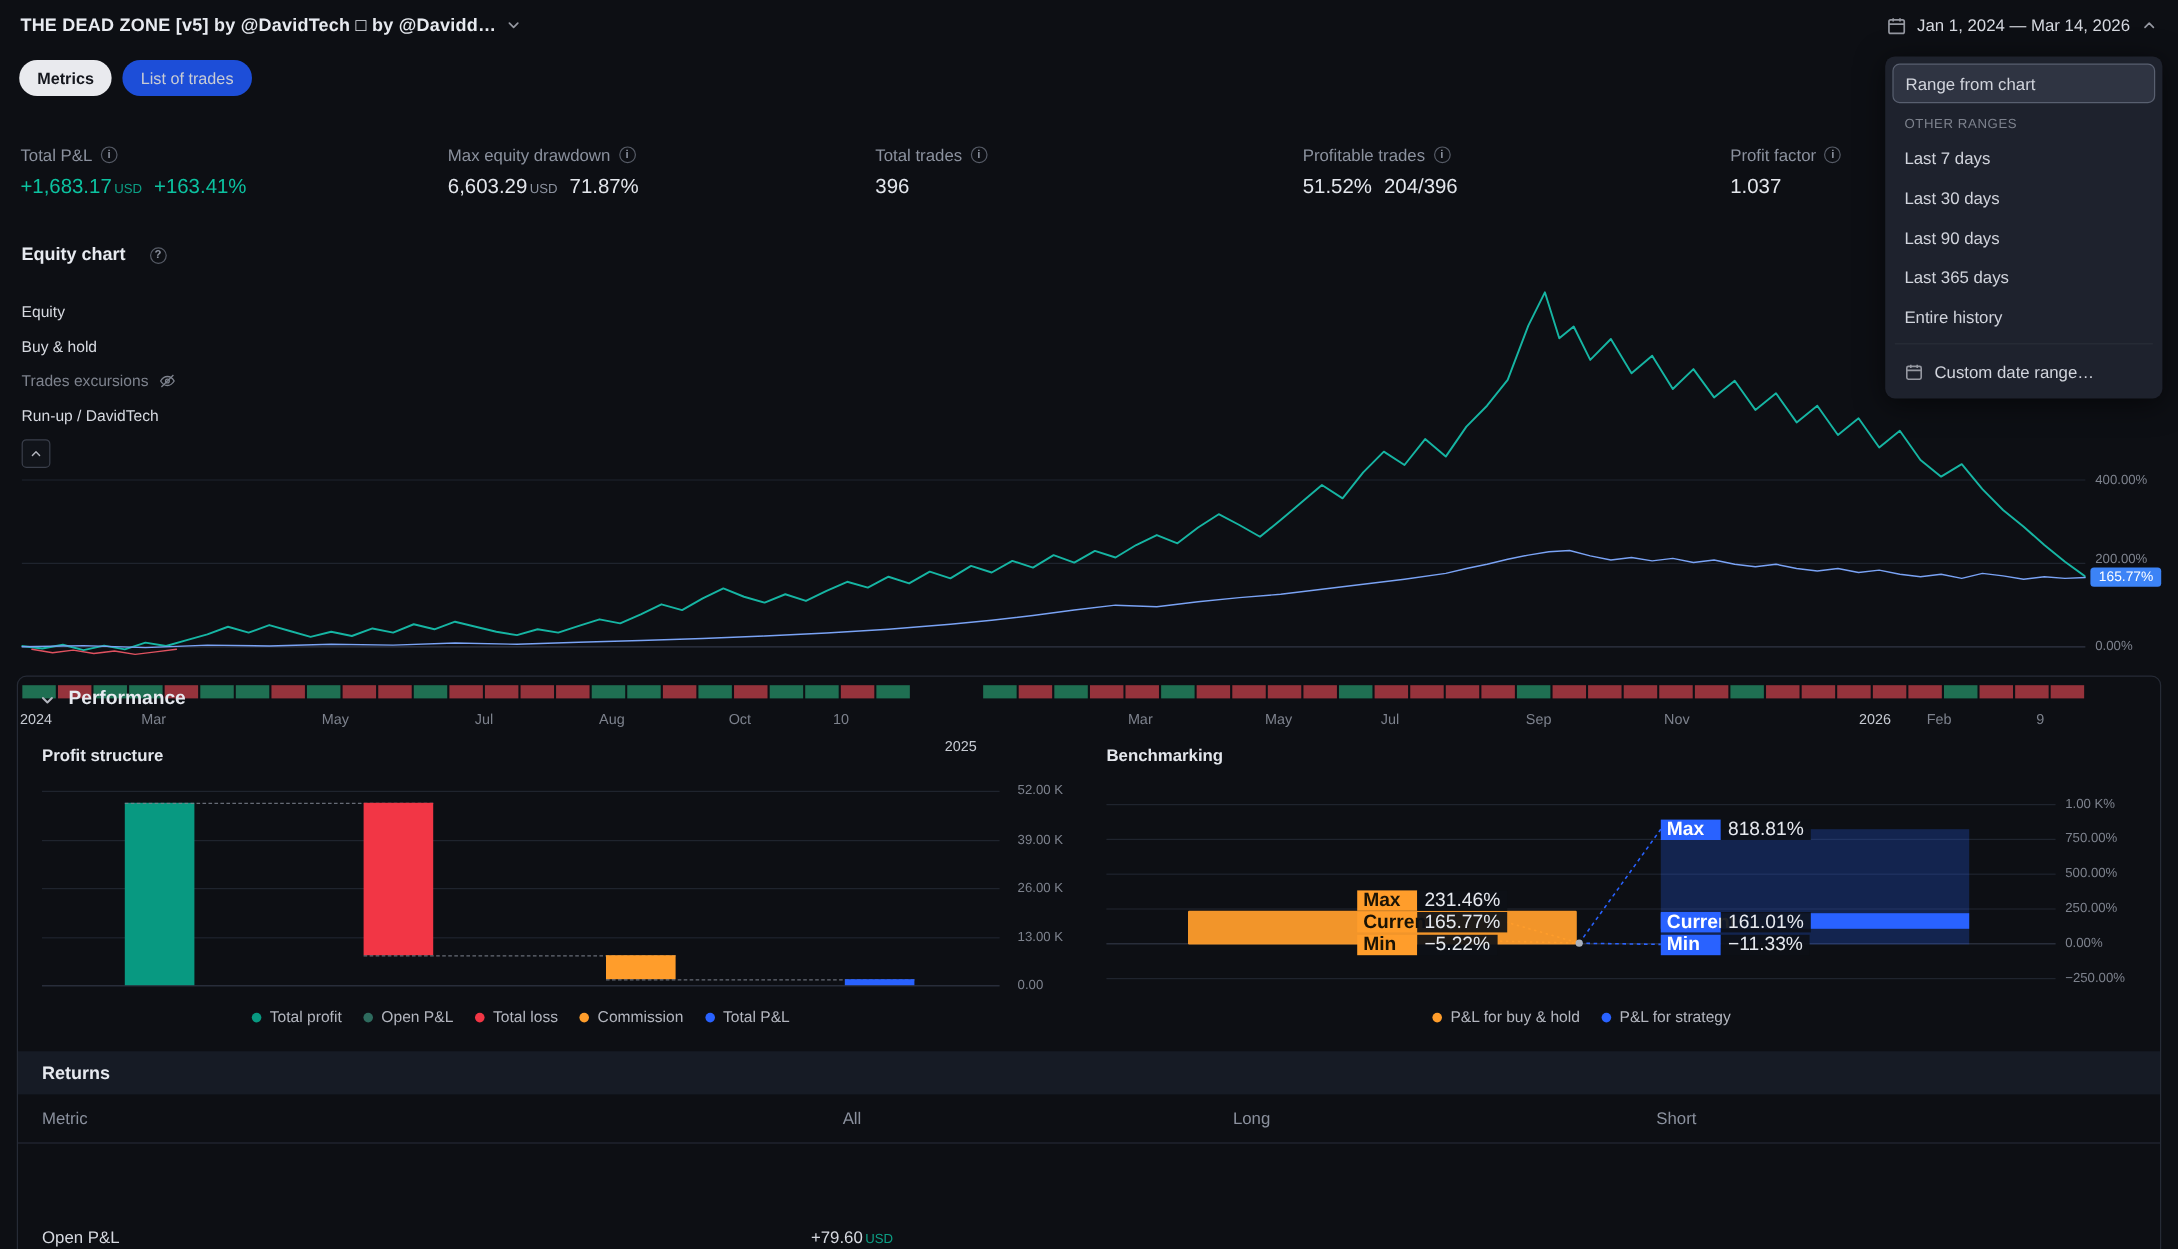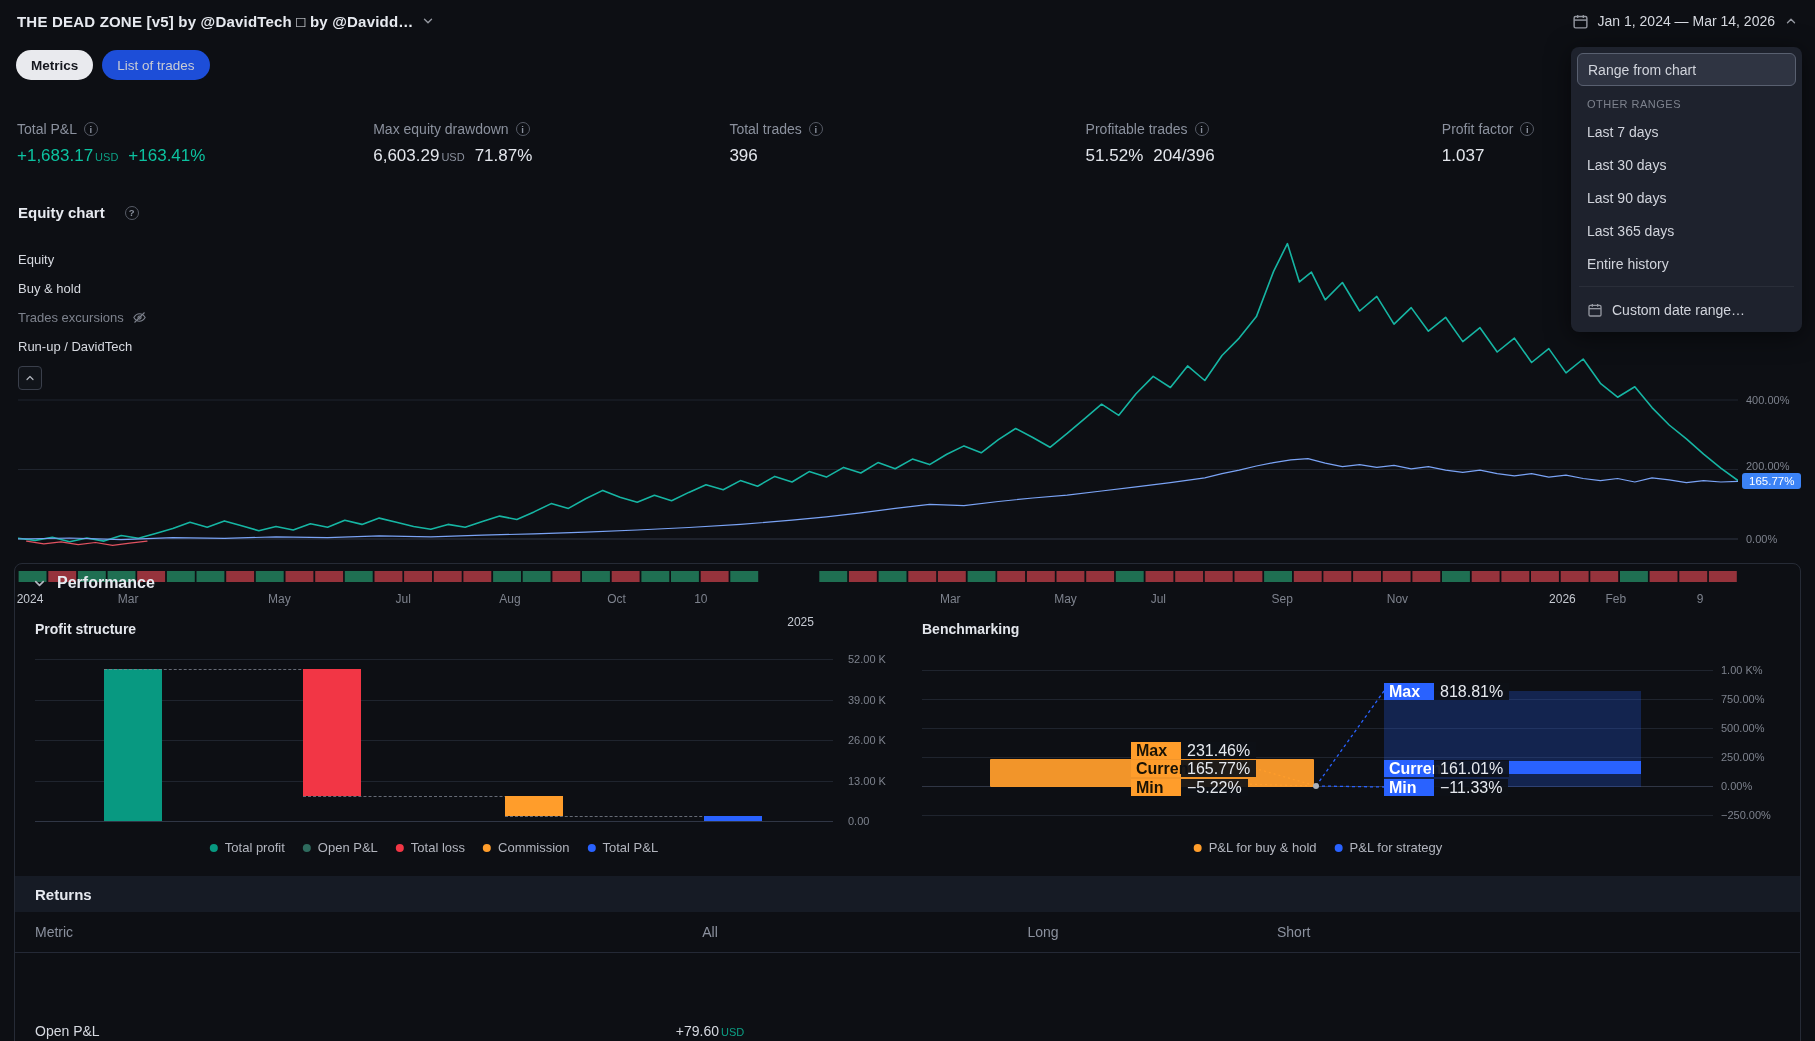--- a/index.html
+++ b/index.html
@@ -80,21 +80,21 @@
   
   .returns-band{position:absolute;left:15px;top:876px;width:1785px;height:36px;background:#161b25;display:flex;align-items:center;padding:0 20px;font-size:15px;font-weight:700;color:#e6e9ef}
   .trow{position:absolute;left:15px;width:1785px}
   #thead{top:912px;height:41px;border-bottom:1px solid #242936}
   #trow1{top:953px;height:52px;border-bottom:1px solid #242936}
   #trow2{top:1005px;height:52px}
   .cell{position:absolute;top:50%;transform:translateY(-50%);font-size:14px}
   .cell-metric{left:20px}
   .cell-all{left:575px;width:240px;text-align:center}
   .cell-long{left:908px;width:240px;text-align:center}
-  .cell-short{left:1262px;width:240px;text-align:left}
+  .cell-short{left:1262px;width:240px;text-align:center}
   .th{color:#8b919e}
   .td{color:#d6d9e0}
 </style>
 </head>
 <body>
 
 <div id="page">
 
   <div class="topbar">
     <div class="title-row">

